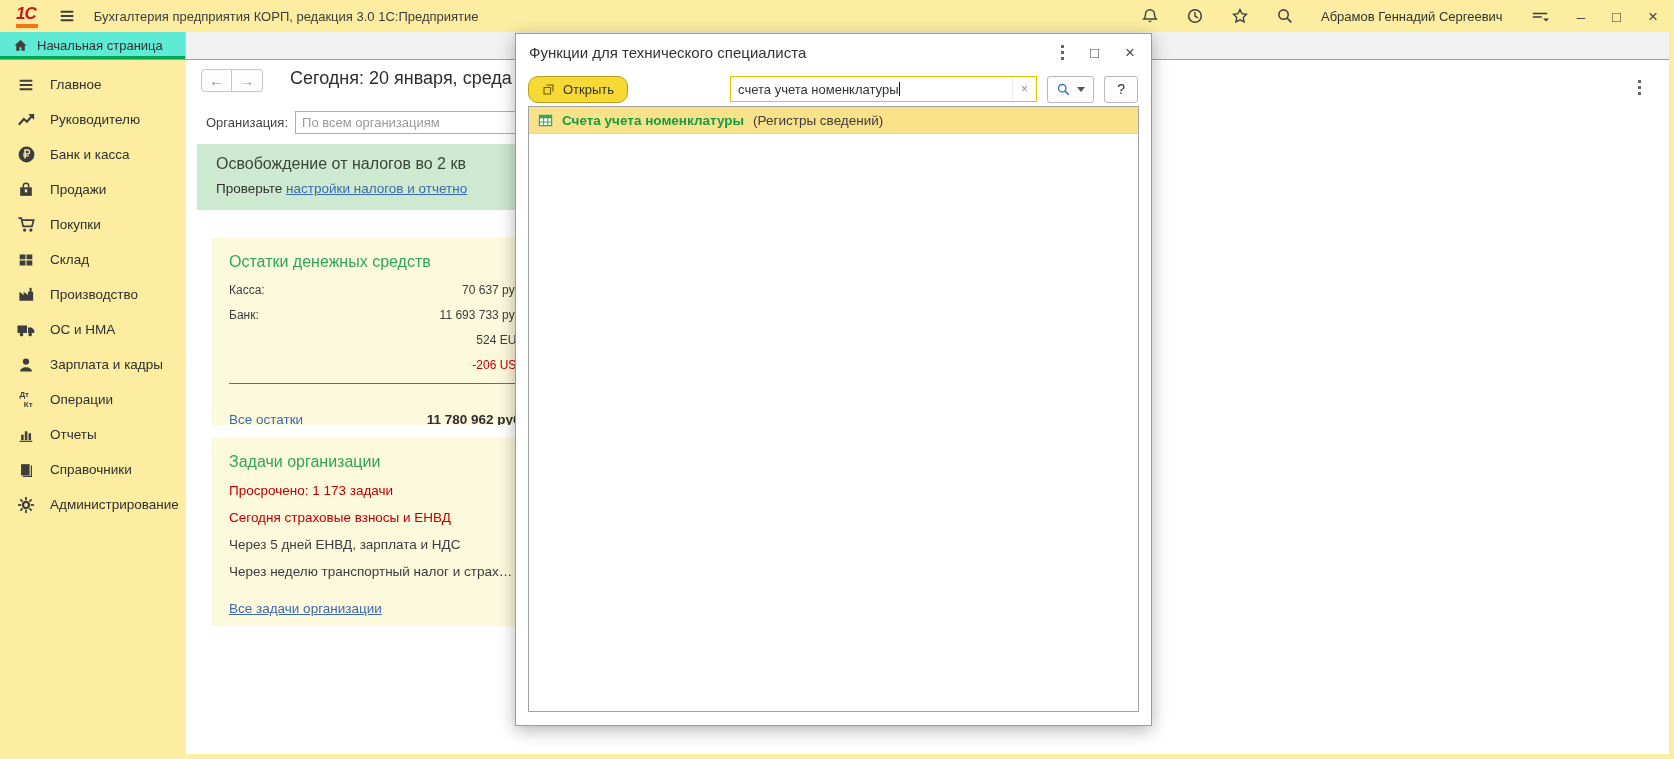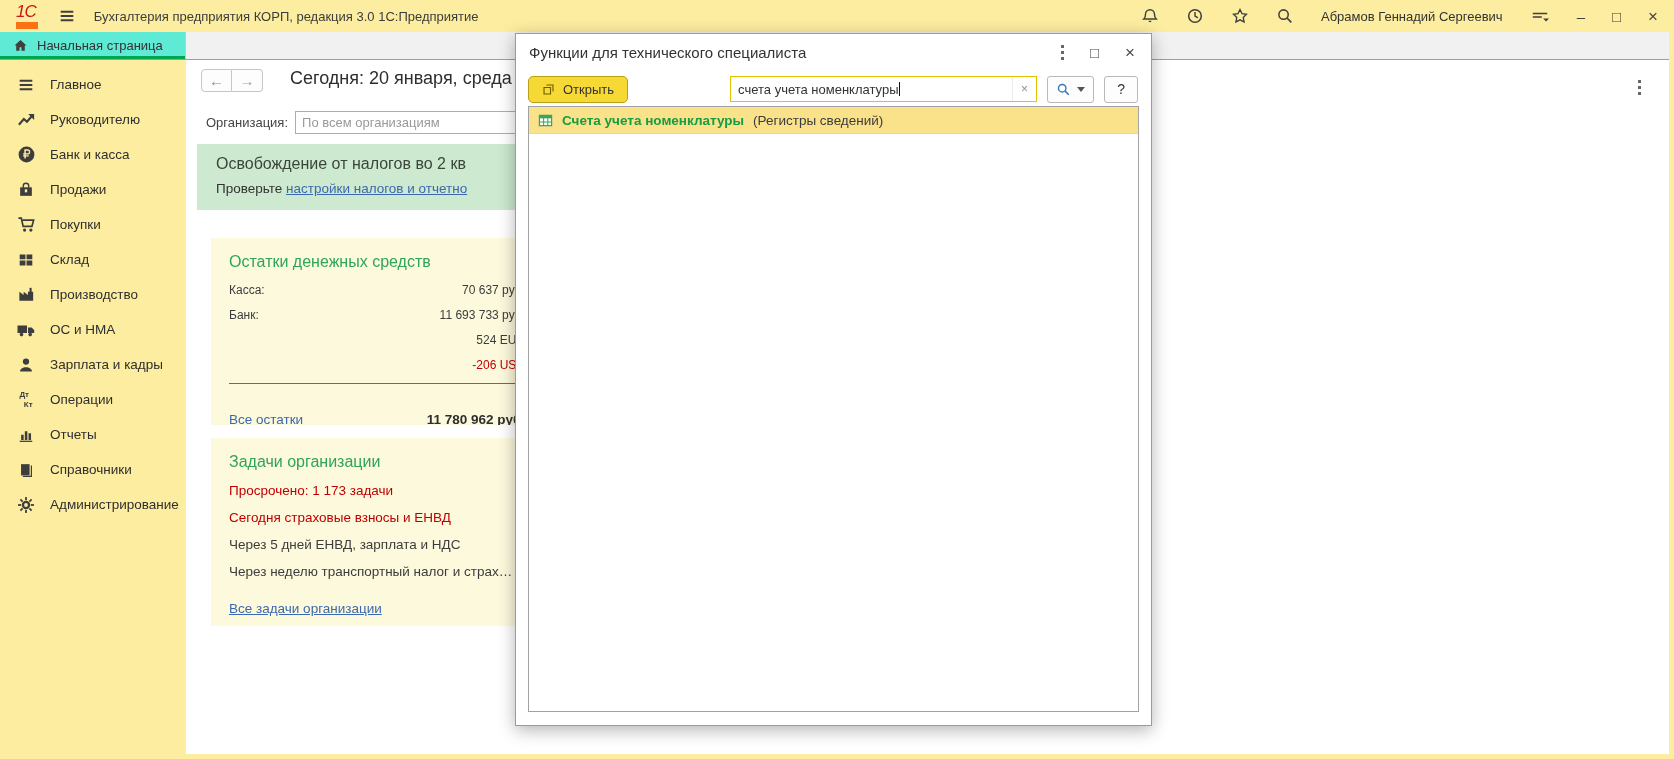--- a/index.html
+++ b/index.html
@@ -6,21 +6,21 @@
   body{
     width:1674px;height:759px;position:relative;overflow:hidden;
     background:#fceda0;
     font-family:"Liberation Sans","DejaVu Sans",sans-serif;
     -webkit-font-smoothing:antialiased;
   }
   .icon{display:inline-flex;align-items:center;justify-content:center;line-height:0;}
 
   
   .titlebar{position:absolute;left:0;top:0;width:100%;height:32px;display:flex;align-items:center;box-sizing:border-box;padding:0 16px;}
-  .logo{color:#cc1719;font-weight:400;font-style:italic;font-size:17px;letter-spacing:-1px;border-bottom:7px solid #f97316;line-height:1;padding:0 2px 2px 0;}
+  .logo{color:#cc1719;font-weight:700;font-style:italic;font-size:17px;letter-spacing:-1px;border-bottom:4px solid #f97316;line-height:1;padding:0 2px 2px 0;}
   .hamburger{margin:0 18px 0 20px;color:#3f3f3f;cursor:pointer;}
   .win-title{font-size:13px;color:#3c3c3c;}
   .tb-right{margin-left:auto;display:flex;align-items:center;gap:27px;color:#3f3f3f;}
   .tb-right .icon{cursor:pointer;}
   .user{font-size:13px;color:#333;cursor:pointer;}
   .winctl{font-size:15px;color:#444;cursor:pointer;line-height:1;}
   .winctl.close{font-size:17px;}
   .kebab-dots{display:inline-flex;flex-direction:column;gap:3px;cursor:pointer;}
   .kebab-dots i{width:3px;height:3px;background:#666;display:block;}
 
@@ -67,21 +67,21 @@
   .task-row.alert{color:#c00000;}
   .tasks-link{display:inline-block;margin-top:10px;}
 
   
   .dialog{position:absolute;left:515px;top:33px;width:637px;height:693px;background:#fff;border:1px solid #9b9b9b;box-shadow:0 4px 16px rgba(0,0,0,.30);box-sizing:border-box;z-index:10;}
   .dlg-header{height:37px;display:flex;align-items:center;padding:0 16px 0 13px;}
   .dlg-title{font-size:15px;color:#333;}
   .dlg-controls{margin-left:auto;display:flex;align-items:center;gap:26px;color:#4a4a4a;}
   .dlg-ctl{font-size:15px;cursor:pointer;line-height:1;}
   .dlg-toolbar{display:flex;align-items:center;padding:2px 10px 0 12px;height:32px;}
-  .btn-open{height:27px;background:#f7d936;border:1px solid #b9a018;border-radius:5px;display:inline-flex;align-items:center;gap:8px;padding:0 13px;font-size:13px;color:#333;cursor:pointer;box-sizing:border-box;}
+  .btn-open{height:27px;background:#f7d936;border:1px solid #b9a018;border-radius:10px;display:inline-flex;align-items:center;gap:8px;padding:0 13px;font-size:13px;color:#333;cursor:pointer;box-sizing:border-box;}
   .search-box{display:flex;align-items:center;height:26px;border:1px solid #e3c200;box-sizing:border-box;width:307px;margin-left:102px;background:#fff;}
   .search-text{flex:1;padding:0 2px 0 7px;font-size:13px;color:#333;white-space:nowrap;overflow:hidden;}
   .caret{display:inline-block;width:1px;height:14px;background:#111;vertical-align:-2px;}
   .search-clear{width:23px;align-self:stretch;border-left:1px solid #ececec;display:flex;align-items:center;justify-content:center;color:#8f8f8f;font-size:12px;cursor:pointer;}
   .btn-lens{width:47px;height:27px;margin-left:10px;border:1px solid #b9b9b9;border-radius:3px;background:#fdfdfd;display:flex;align-items:center;justify-content:center;gap:6px;cursor:pointer;box-sizing:border-box;}
   .tri-down{width:0;height:0;border-left:4px solid transparent;border-right:4px solid transparent;border-top:5px solid #555;}
   .btn-help{width:34px;height:27px;margin-left:10px;border:1px solid #b9b9b9;border-radius:3px;background:#fdfdfd;display:flex;align-items:center;justify-content:center;font-size:14px;color:#333;cursor:pointer;box-sizing:border-box;}
   .dlg-list{position:absolute;left:12px;right:12px;top:72px;bottom:13px;border:1px solid #a2a2a2;background:#fff;overflow:hidden;}
   .result-row{height:27px;background:#f9e28a;display:flex;align-items:center;gap:9px;padding:0 9px;box-sizing:border-box;border-bottom:1px solid #efd98c;cursor:pointer;}
   .result-name{font-weight:700;color:#169c44;font-size:13.5px;}

